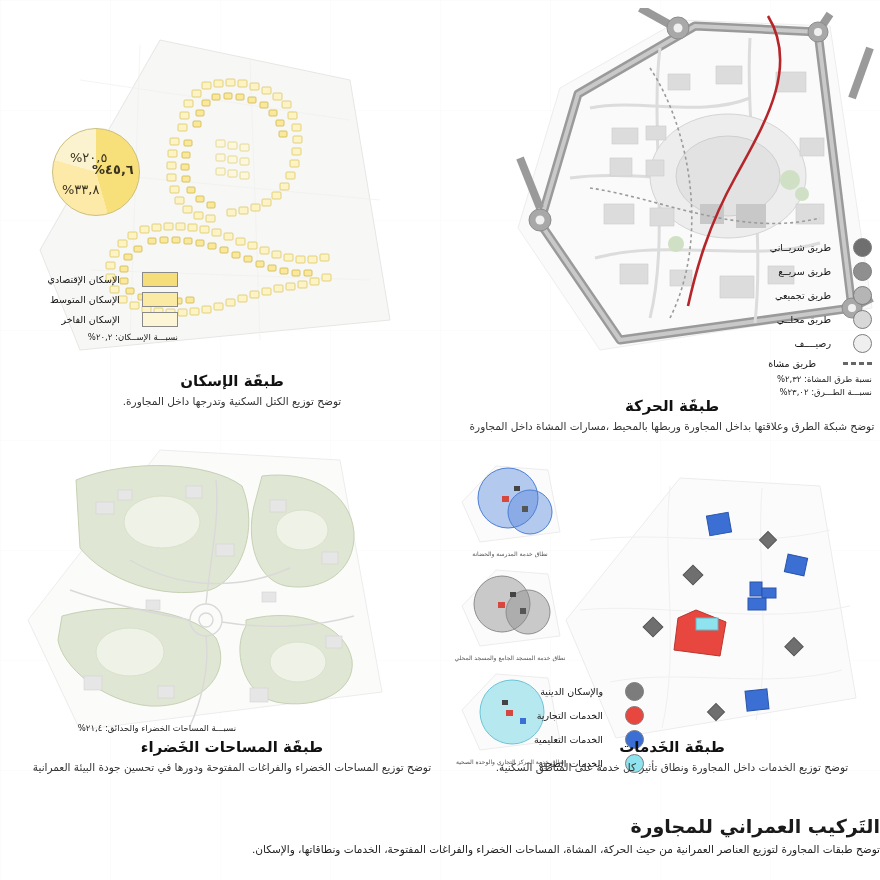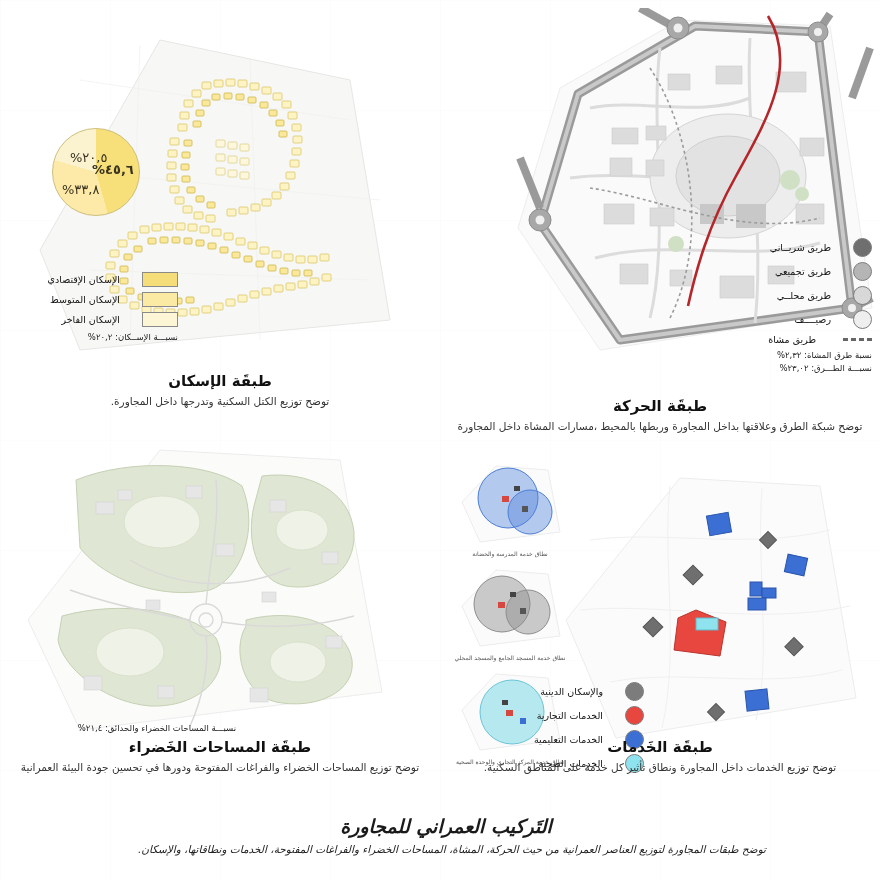--- a/index.html
+++ b/index.html
@@ -5,21 +5,21 @@
   html,body{margin:0;padding:0;}
   body{
     width:880px;height:880px;
     background:#ffffff;
     font-family:"DejaVu Sans","Liberation Sans",sans-serif;
     position:relative;overflow:hidden;
     color:#1a1a1a;
   }
   .panel{position:absolute;}
   .map-canvas{position:absolute;}
-  .caption{position:absolute;text-align:center;}
+  .caption{position:absolute;text-align:center;padding-left:12px;}
   .cap-title{font-size:15px;font-weight:bold;letter-spacing:1px;color:#111;}
   .cap-sub{font-size:10.5px;color:#333;margin-top:4px;line-height:1.5;}
   .legend{position:absolute;}
   .legend-row{display:flex;align-items:center;justify-content:flex-start;gap:22px;margin-bottom:5px;}
   .legend-label{font-size:9.5px;color:#111;width:98px;text-align:right;}
   .swatch{width:34px;height:13px;border:1px solid #8a8a8a;}
   .swatch-round{width:17px;height:17px;border-radius:50%;border:1px solid #7d7d7d;}
   .ratio{font-size:8.5px;color:#222;text-align:right;margin-top:3px;}
   .dots{display:flex;gap:3px;align-items:center;width:34px;}
   .dots i{display:block;width:5px;height:3px;background:#666;}
@@ -30,21 +30,21 @@
         linear-gradient(to right, rgba(0,0,0,0.012) 1px, transparent 1px),
         linear-gradient(to bottom, rgba(0,0,0,0.012) 1px, transparent 1px);
       background-size:110px 110px;}
 
   
   .pie{position:absolute;width:86px;height:86px;border-radius:50%;
     background:conic-gradient(#f7e07a 0 45.6%, #fde9a8 45.6% 79.4%, #fbf3cf 79.4% 100%);
     border:1px solid #cdbf7c;}
   .pie-lab{position:absolute;font-size:13px;color:#3a3320;}
 
-  .footer{position:absolute;left:12px;right:0;text-align:center;font-style:italic;}
+  .footer{position:absolute;left:12px;right:0;}
   .footer-title{font-size:19px;font-weight:bold;letter-spacing:1px;}
   .footer-sub{font-size:10.5px;margin-top:6px;color:#222;padding-left:12px;}
   .bubble-cap{font-size:6px;color:#555;text-align:center;width:120px;}
   svg{display:block;}
 </style>
 </head>
 <body>
 
 <div class="wm"></div>
 
@@ -313,20 +313,24 @@
 
     <path d="M268,8 C300,60 262,120 236,168 C208,218 196,262 188,298" fill="none" stroke="#b5262b" stroke-width="2.6"></path>
   </svg>
 
   <div class="legend" style="left:232px;top:238px;width:200px;">
     <div class="legend-row">
       <div class="swatch-round" style="background:#6f6f6f;"></div>
       <div class="legend-label">طريق شريــاني</div>
     </div>
     <div class="legend-row">
+      <div class="swatch-round" style="background:#8f8f8f;"></div>
+      <div class="legend-label">طريق سريــع</div>
+    </div>
+    <div class="legend-row">
       <div class="swatch-round" style="background:#b5b5b5;"></div>
       <div class="legend-label">طريق تجميعي</div>
     </div>
     <div class="legend-row">
       <div class="swatch-round" style="background:#d8d8d8;"></div>
       <div class="legend-label">طريق محلــي</div>
     </div>
     <div class="legend-row">
       <div class="swatch-round" style="background:#efefef;"></div>
       <div class="legend-label">رصيــــف</div>

